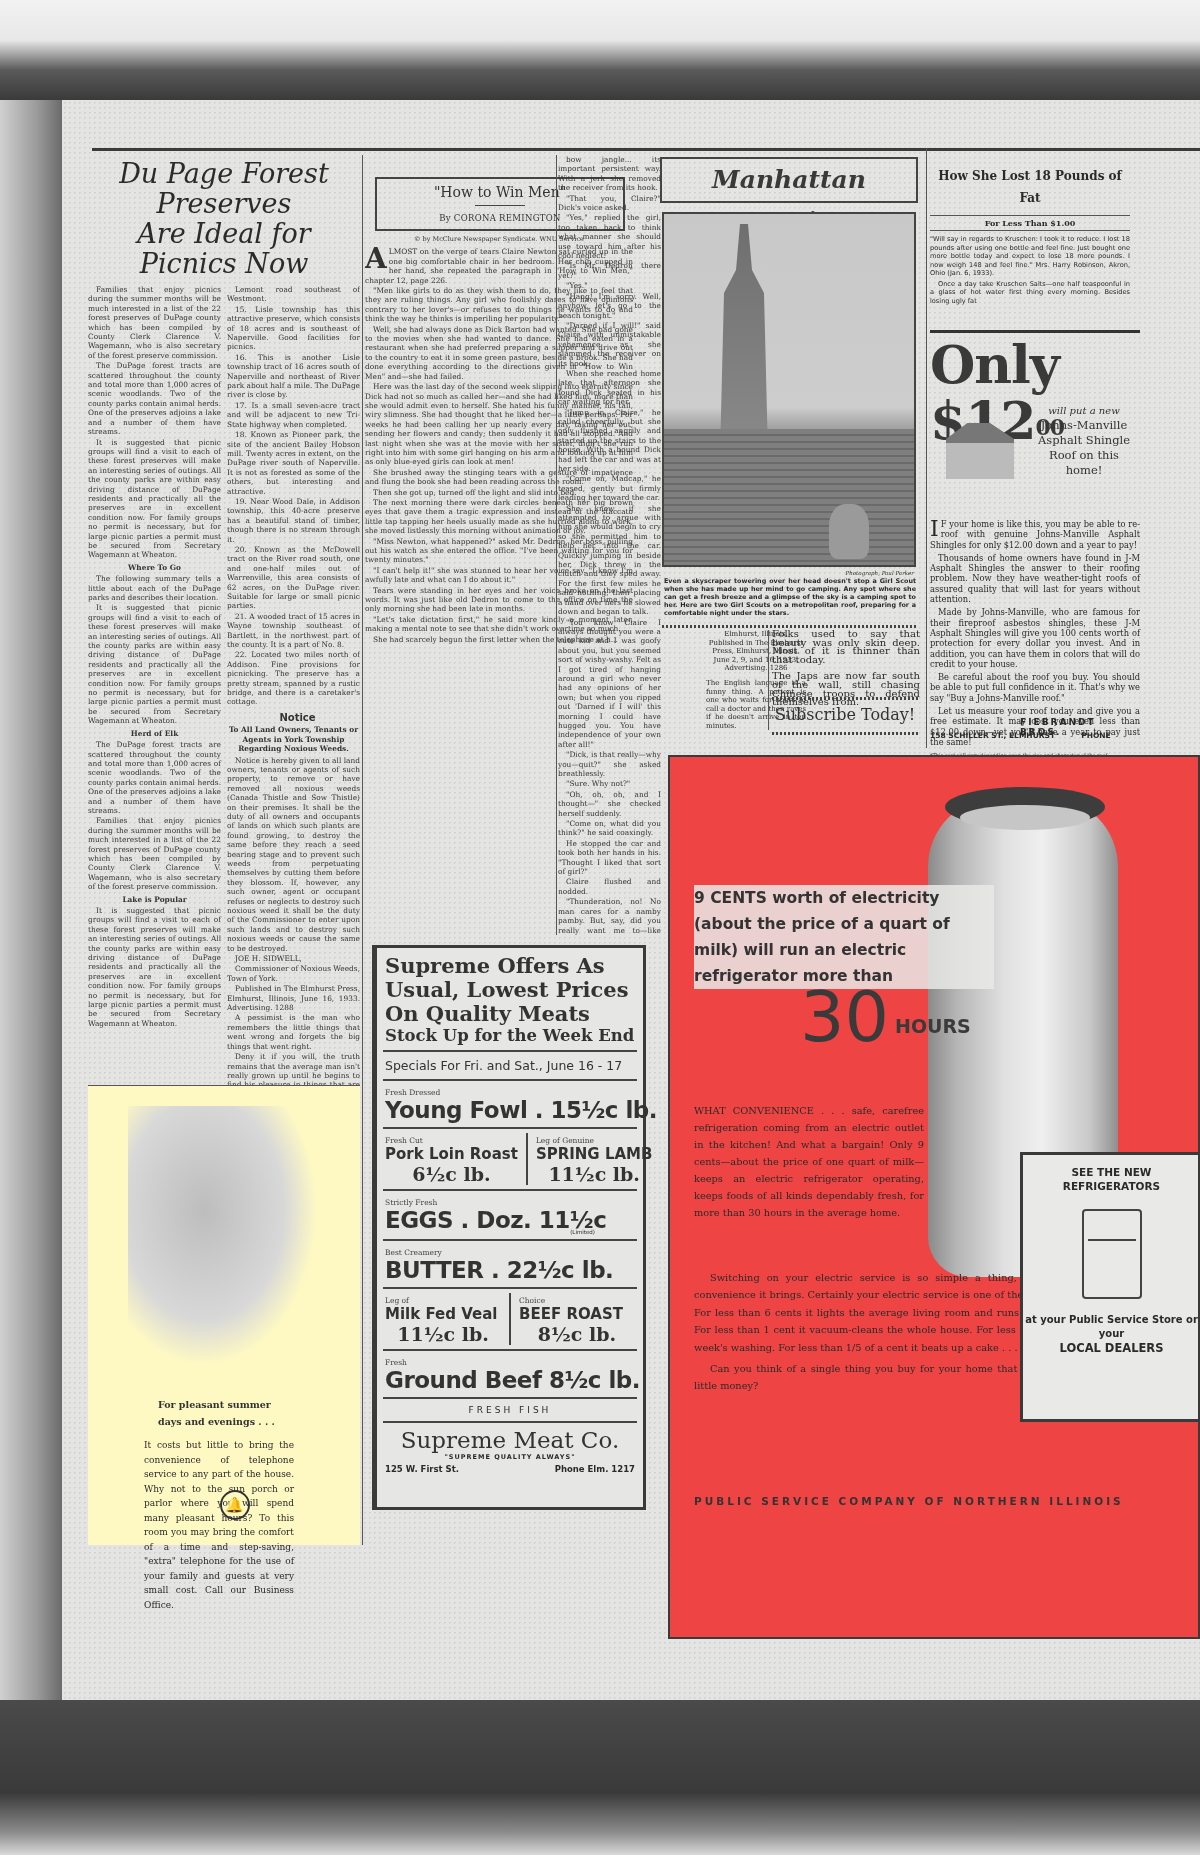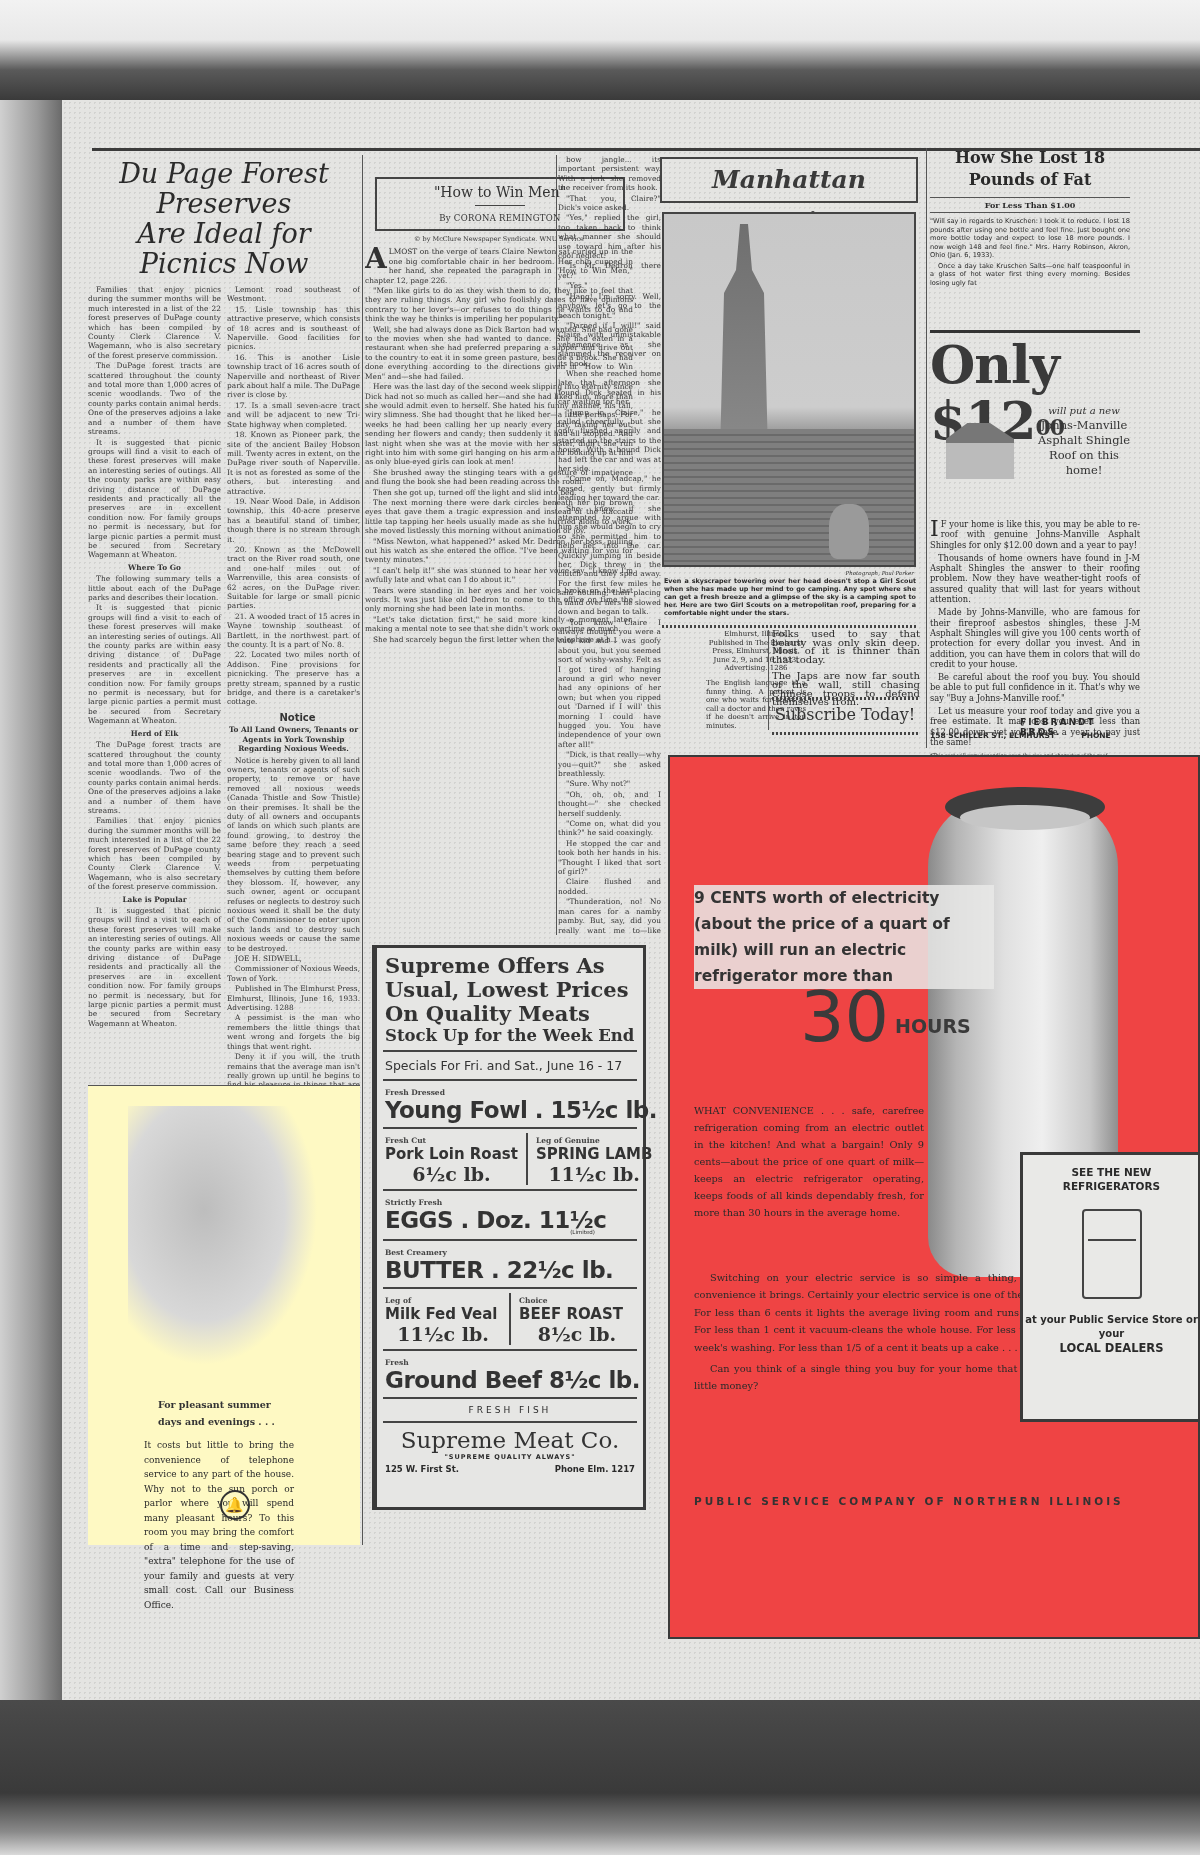--- a/index.html
+++ b/index.html
@@ -65,21 +65,21 @@
   .photo-credit { position:absolute; right:6px; top:413px; font-size:5.5px; font-style:italic; }
   .manh-caption { position:absolute; left:4px; top:420px; width:252px; font-family:"DejaVu Sans", sans-serif; font-size:6.4px; line-height:8px; font-weight:bold; text-align:justify; }
   .wavy { position:absolute; height:3px; background: repeating-linear-gradient(90deg, #444 0 2px, transparent 2px 4px); }
 
   .c3b { position:absolute; left:706px; top:630px; width:100px; font-size:7px; line-height:8.6px; text-align:justify; }
   .c3c { position:absolute; left:772px; top:630px; width:148px; font-size:10px; line-height:8.6px; text-align:justify; }
   .subscribe { position:absolute; left:770px; top:700px; width:150px; height:30px; font-size:16px; line-height:30px; text-align:center; color:#333; }
 
   
   .fat { position:absolute; left:930px; top:147px; width:200px; }
-  .fat-title { font-family:"DejaVu Serif", serif; font-weight:bold; font-size:16px; line-height:22px; text-align:center; }
+  .fat-title { font-family:"DejaVu Serif", serif; font-weight:bold; font-size:12px; line-height:22px; text-align:center;margin-top:18px; }
   .fat-sub { font-size:8px; font-weight:bold; text-align:center; margin:6px 0 4px; border-top:1px solid #555; border-bottom:1px solid #555; padding:2px 0; }
   .fat-body { font-family:"DejaVu Sans", sans-serif; font-size:6.6px; line-height:8.5px; text-align:justify; }
 
   .roof-ad { position:absolute; left:930px; top:330px; width:210px; height:430px; border-top:3px solid #333; padding-top:4px; }
   .only { font-family:"DejaVu Serif", serif; font-weight:bold; font-size:52px; line-height:56px; color:#3a3a3a; letter-spacing:-1px; }
   .only sup { font-size:22px; vertical-align:top; position:relative; top:6px; }
   .roof-house { position:absolute; left:8px; top:66px; width:80px; height:80px;
     background: linear-gradient(180deg, transparent 0 30%, #777 30% 55%, #bbb 55% 100%); clip-path: polygon(10% 50%, 50% 20%, 95% 50%, 95% 100%, 10% 100%); }
   .roof-text { position:absolute; left:100px; top:70px; width:108px; text-align:center; font-size:11.5px; line-height:15px; color:#333; }
   .roof-text .ital { font-style:italic; font-size:10px; }
@@ -89,21 +89,21 @@
   .roof-foot { position:absolute; left:0; top:398px; width:210px; font-family:"DejaVu Sans", sans-serif; font-size:7.5px; font-weight:bold; }
   .fiebrandt { position:absolute; left:90px; top:384px; font-size:9px; font-weight:bold; letter-spacing:2px; font-family:"DejaVu Sans", sans-serif;}
 
   
   .supreme { position:absolute; left:372px; top:945px; width:274px; height:565px; border:3px solid #3a3a3a; border-left-width:5px; background:#e6e6e4; }
   .sup-head { font-family:"DejaVu Serif", serif; font-weight:bold; font-size:21px; line-height:24px; padding: 6px 6px 0 8px; color:#333; }
   .sup-head .small { font-size:16.5px; line-height:20px; }
   .sup-hr { height:2px; background:#444; margin: 4px 6px; }
   .sup-specials { font-family:"DejaVu Sans", sans-serif; font-size:12.5px; padding: 2px 8px; color:#333; }
   .sup-cell { padding:0 8px; }
-  .sup-label { font-family:"DejaVu Serif", serif; font-size:7.5px; font-weight:bold; color:#444; padding-top:3px; }
+  .sup-label { font-family:"DejaVu Serif", serif; font-size:7.5px; font-weight:normal; color:#444; padding-top:3px; }
   .sup-big { font-family:"DejaVu Sans", sans-serif; font-weight:bold; font-size:23px; line-height:26px; color:#333; letter-spacing:-0.5px; white-space:nowrap; }
   .sup-med { font-family:"DejaVu Sans", sans-serif; font-weight:bold; font-size:15px; line-height:18px; color:#333; white-space:nowrap; }
   .sup-price { font-family:"DejaVu Serif", serif; font-weight:bold; font-size:19px; line-height:22px; text-align:center; color:#333; }
   .sup-row { display:flex; }
   .sup-row > div { flex:1; }
   .sup-row > div + div { border-left:2px solid #444; }
   .sup-limited { font-family:"DejaVu Sans", sans-serif; font-size:5.5px; text-align:right; padding-right:40px; margin-top:-4px; }
   .sup-fish { font-family:"DejaVu Sans", sans-serif; font-size:9px; letter-spacing:3px; text-align:center; padding:2px 0; }
   .sup-co { font-family:"DejaVu Serif", serif; font-weight:normal; font-size:23px; line-height:26px; text-align:center; color:#333; }
   .sup-motto { font-family:"DejaVu Sans", sans-serif; font-size:6.5px; text-align:center; letter-spacing:1px; font-weight:bold; }

